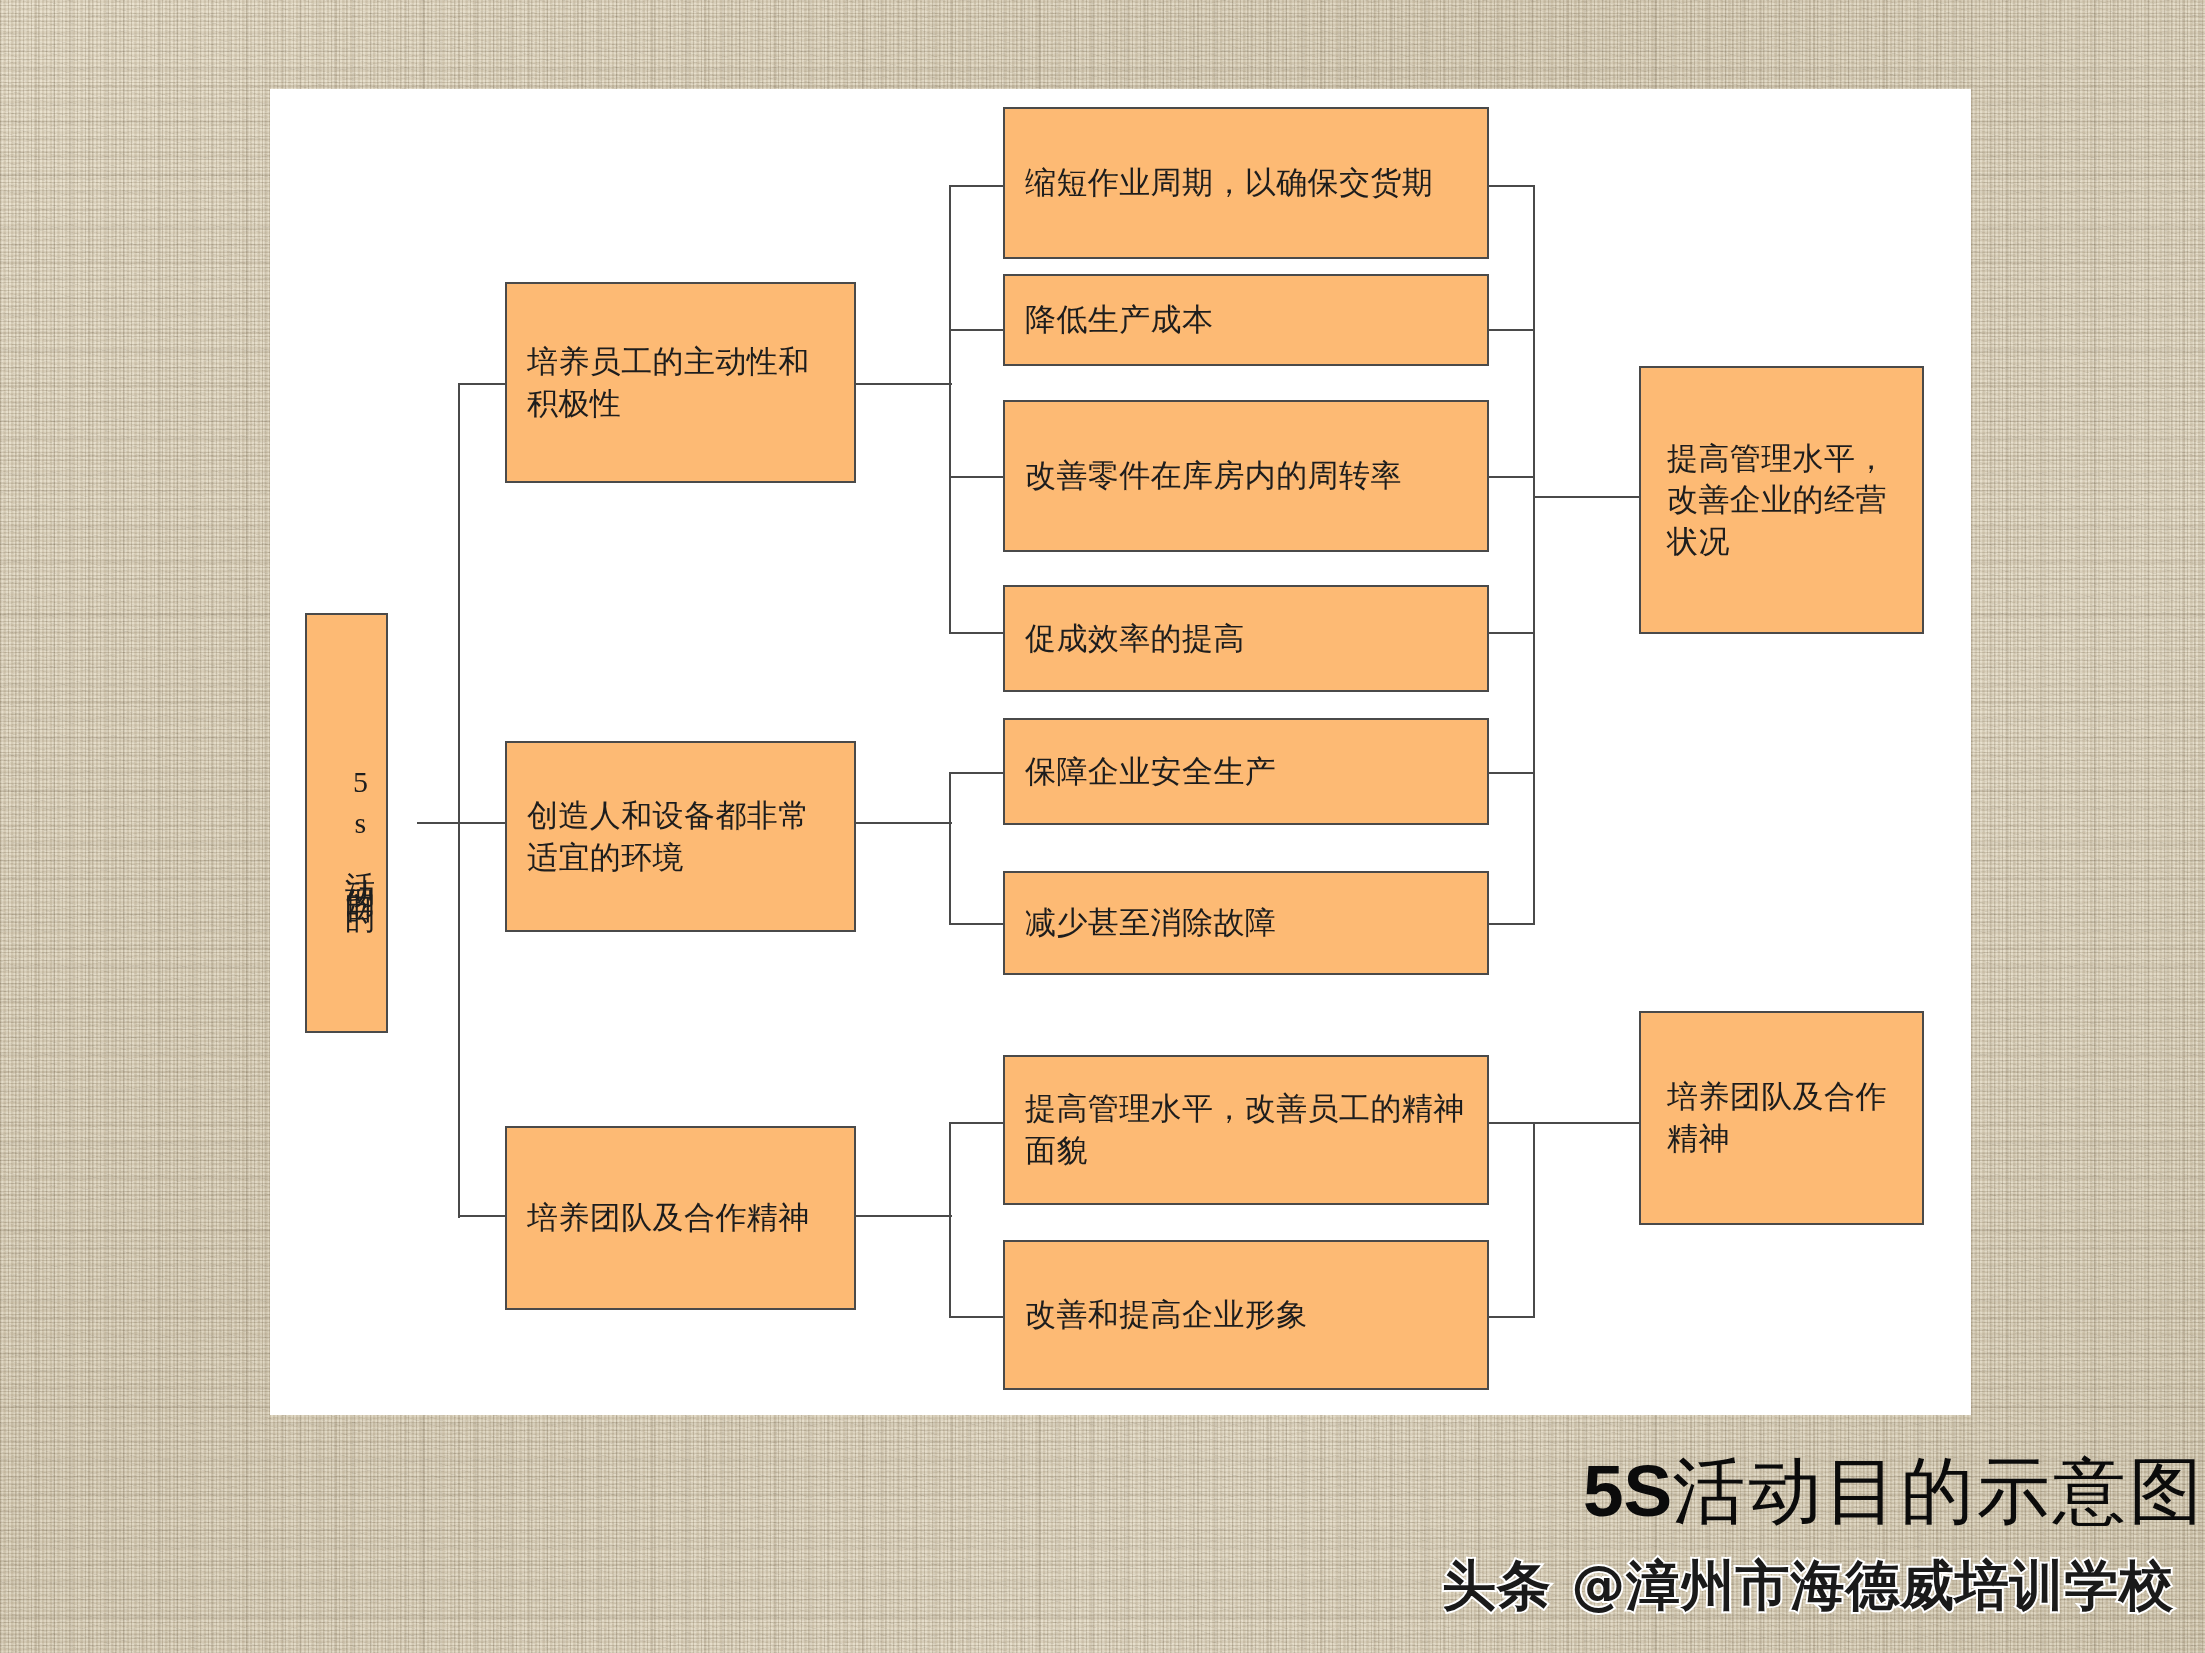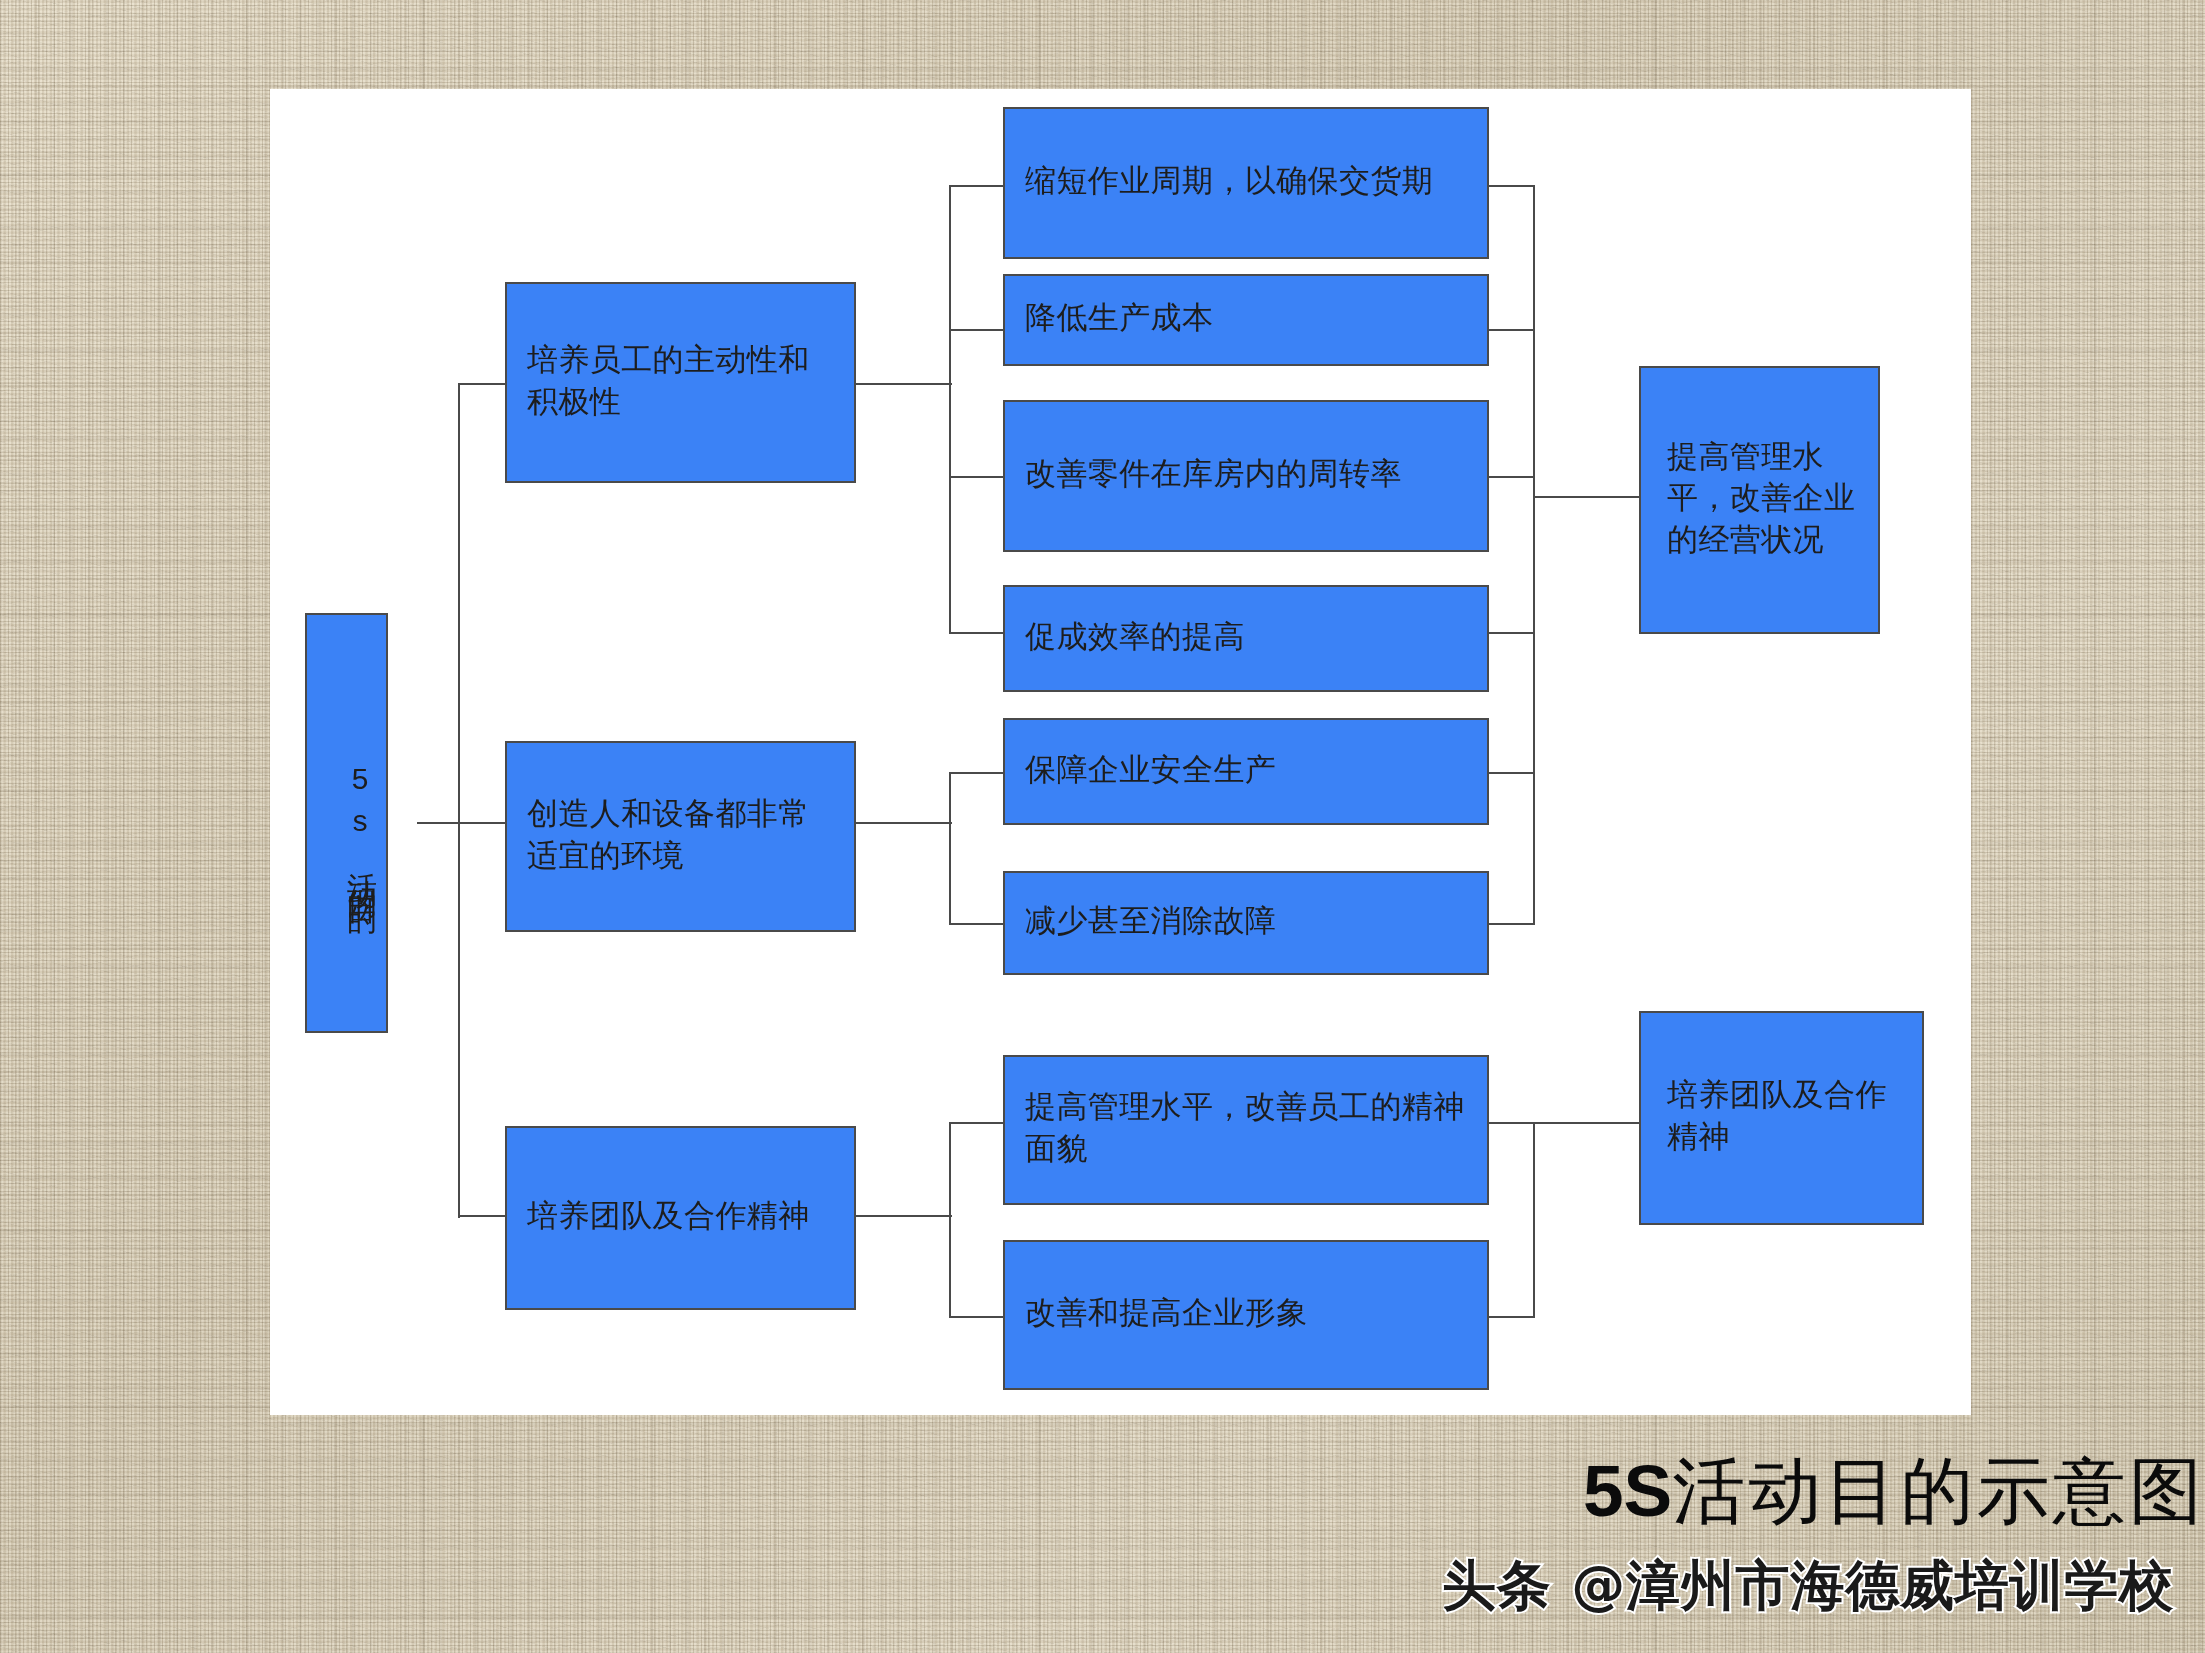--- a/index.html
+++ b/index.html
@@ -29,25 +29,25 @@
 
   
   #panel{
     position:absolute;left:270px;top:89px;width:1701px;height:1326px;
     background:#ffffff;
   }
 
   
   .node{
     position:absolute;box-sizing:border-box;
-    background:#3b82f6;
+    background:#fdba74;
     border:2.3px solid #4a4a4a;
     display:flex;align-items:center;
     color:#1d1d1d;
-    font-family:Liberation Mono, monospace;
+    font-family:Liberation Serif, serif;
     font-size:31px;line-height:1.34;
     letter-spacing:0.4px;
     padding:7.7px 13.8px 7.7px 20px;
   }
   .node span{display:block;}
 
   
   #root{
     writing-mode:vertical-rl;text-orientation:upright;
     justify-content:center;align-items:flex-start;
@@ -172,21 +172,21 @@
   <span>减少甚至消除故障</span>
 </div>
 
 <div class="node" style="left:1003px; top:1055px; width:486px; height:150px;">
   <span>提高管理水平，改善员工的精神面貌</span>
 </div>
 <div class="node" style="left:1003px; top:1240px; width:486px; height:150px;">
   <span>改善和提高企业形象</span>
 </div>
 
-<div class="node" style="left:1639px; top:366px; width:241px; height:268px; padding-left:26px;">
+<div class="node" style="left:1639px; top:366px; width:285px; height:268px; padding-left:26px;">
   <span>提高管理水平，改善企业的经营状况</span>
 </div>
 <div class="node" style="left:1639px; top:1011px; width:285px; height:214px; padding-left:26px;">
   <span>培养团队及合作精神</span>
 </div>
 
 <div id="caption">
   <span class="lead">5S</span><span class="cn">活动目的示意图</span>
 </div>
 

